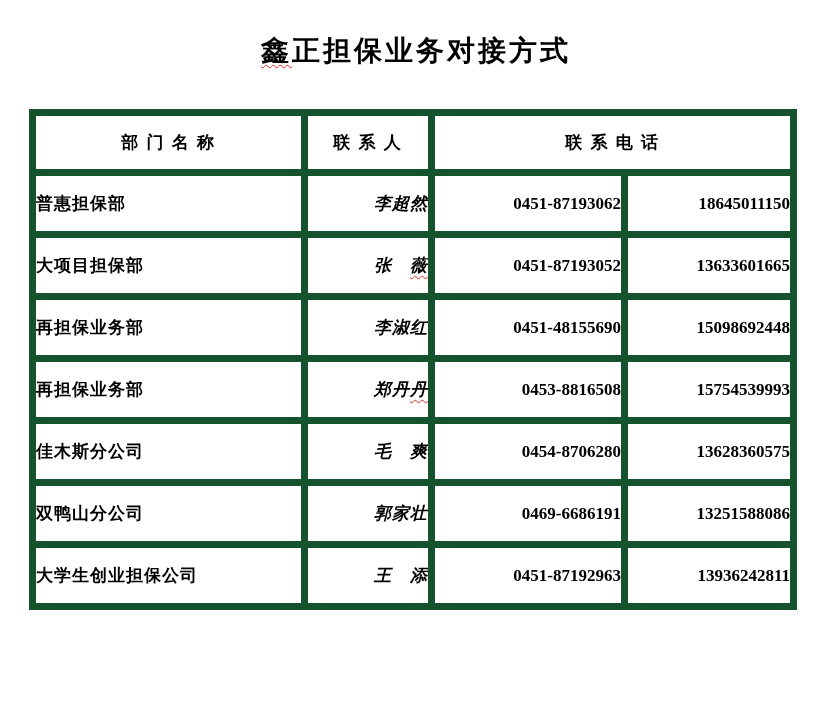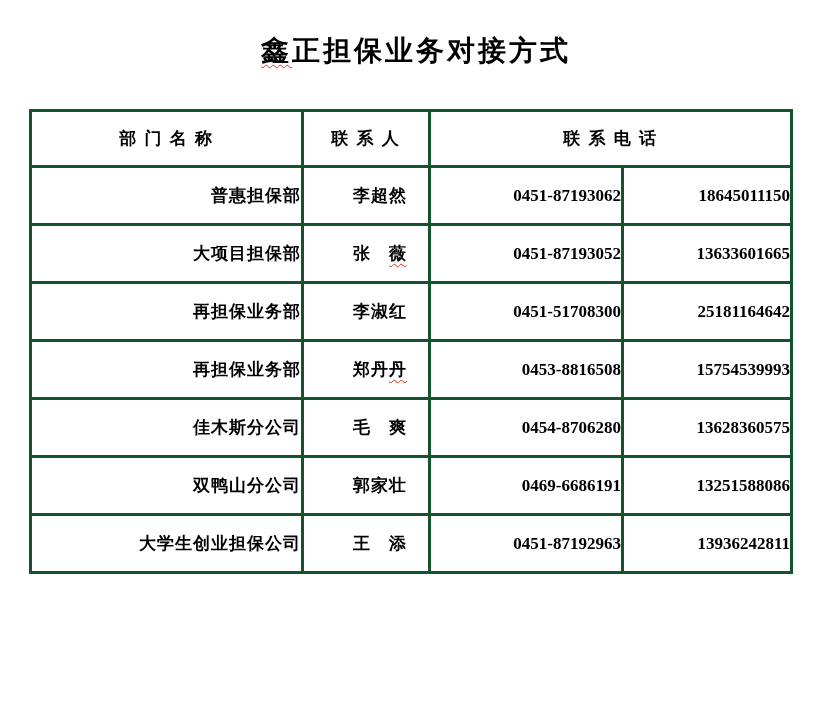--- a/index.html
+++ b/index.html
@@ -30,48 +30,49 @@
   .contact-table {
     position: absolute;
     left: 29px;
     top: 109px;
     border-collapse: collapse;
     table-layout: fixed;
     border: 2px solid #000000;
   }
   .contact-table th,
   .contact-table td {
-    border: 3px solid #14532d;
+    border: 7px solid #14532d;
     font-weight: bold;
     font-size: 17px;
     vertical-align: middle;
     padding: 0;
     overflow: hidden;
     white-space: nowrap;
   }
   .contact-table thead th {
     height: 53px;
     text-align: center;
     letter-spacing: 2px;
   }
   .contact-table tbody td {
     height: 55px;
   }
   .col-department  { width: 272px; }
   .col-contact     { width: 127px; }
   .col-office      { width: 193px; }
   .col-mobile      { width: 169px; }
   td.cell-department {
-    text-align: right;
+    text-align: left;
     letter-spacing: 1px;
   }
   td.cell-contact {
-    text-align: center;
+    text-align: right;
     padding-left: 28px;
     letter-spacing: 1px;
+    font-style: italic;
   }
   td.cell-office,
   td.cell-mobile {
     text-align: right;
   }
   .squiggle-red {
     text-decoration-line: underline;
     text-decoration-style: wavy;
     text-decoration-color: #e03020;
     text-decoration-thickness: 1px;
@@ -117,22 +118,22 @@
       </tr>
       <tr>
         <td class="cell-department">大项目担保部</td>
         <td class="cell-contact"><span>张　</span><span class="squiggle-red">薇</span></td>
         <td class="cell-office">0451-87193052</td>
         <td class="cell-mobile">13633601665</td>
       </tr>
       <tr>
         <td class="cell-department">再担保业务部</td>
         <td class="cell-contact"><span>李淑红</span><span></span></td>
-        <td class="cell-office">0451-51708300</td>
-        <td class="cell-mobile">25181164642</td>
+        <td class="cell-office">0451-48155690</td>
+        <td class="cell-mobile">15098692448</td>
       </tr>
       <tr>
         <td class="cell-department">再担保业务部</td>
         <td class="cell-contact"><span>郑丹</span><span class="squiggle-red">丹</span></td>
         <td class="cell-office">0453-8816508</td>
         <td class="cell-mobile">15754539993</td>
       </tr>
       <tr>
         <td class="cell-department">佳木斯分公司</td>
         <td class="cell-contact"><span>毛　爽</span><span></span></td>

